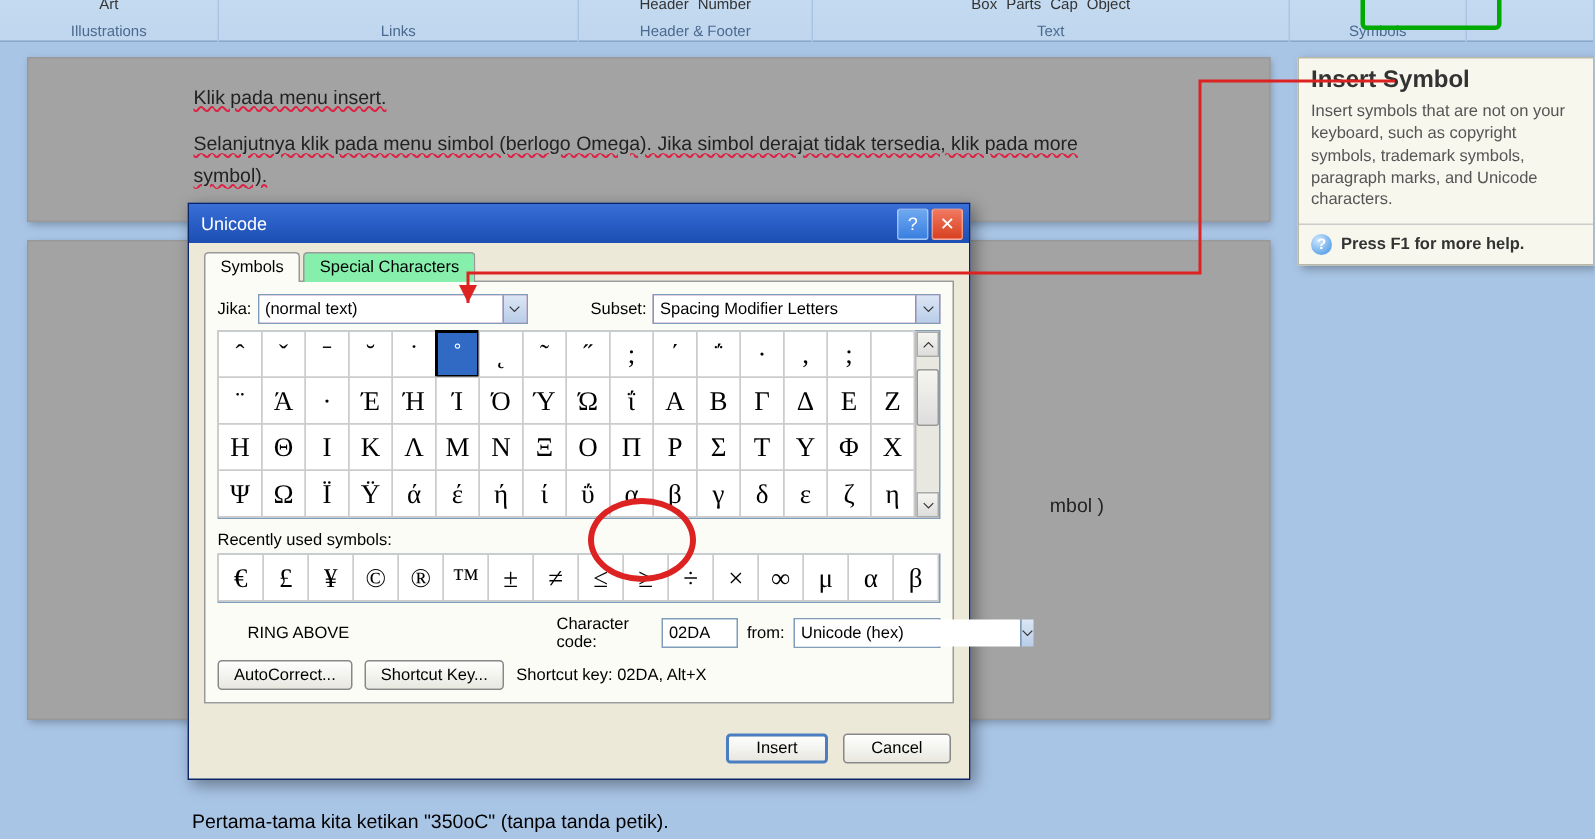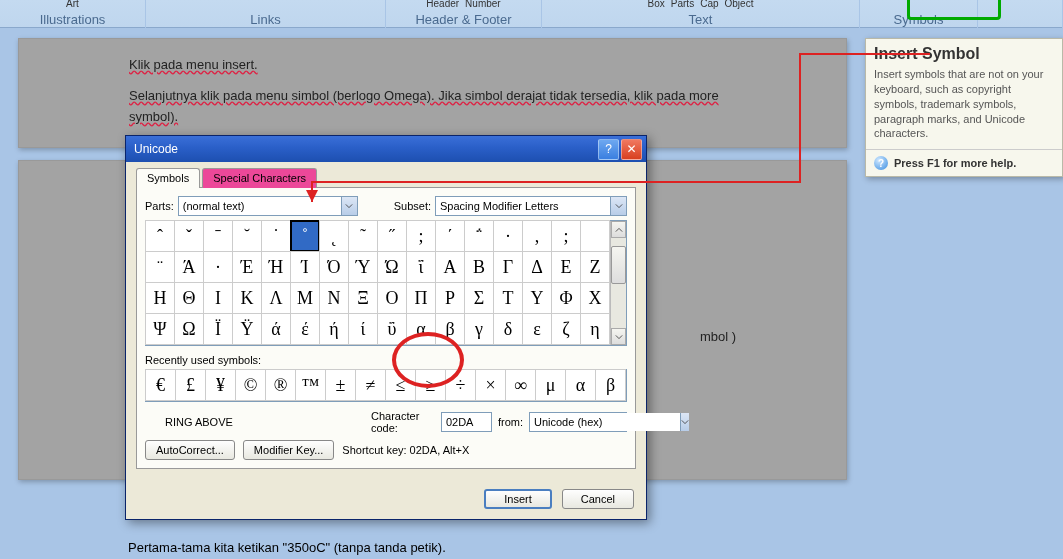--- a/index.html
+++ b/index.html
@@ -1,21 +1,21 @@
 <!DOCTYPE html>
 <html><head>
 <meta charset="utf-8">
 <style>
 * { box-sizing: border-box; margin: 0; padding: 0; }
 body { font-family: "Segoe UI", Tahoma, sans-serif; font-size: 11px; background: #a9c5e6; overflow: hidden; width: 1063px; height: 559px; position: relative; }
 
 
 .ribbon { background: linear-gradient(#c4daf0, #bfd6ee); height: 28px; display: flex; border-bottom: 1px solid #8aa8cc; }
 .ribbon-group { display: flex; flex-direction: column; align-items: center; justify-content: flex-end; border-right: 1px solid #a9c5e6; padding: 0 0 1px; position: relative; height: 28px; }
-.ribbon-group-label { font-size: 13px; color: #4a6a8f; text-align: right; }
+.ribbon-group-label { font-size: 10px; color: #4a6a8f; text-align: right; }
 .ribbon-top { position: absolute; top: -2px; font-size: 10px; color: #333; display: flex; gap: 6px; }
 
 
 .doc-area { background: #a9c5e6; padding: 10px 0 0 0; height: calc(559px - 28px); display: flex; }
 .doc-col { flex: 1; display: flex; flex-direction: column; gap: 12px; padding: 0 18px; position: relative; }
 .page { background: #a3a3a3; border: 1px solid #999; box-shadow: 1px 2px 5px rgba(0,0,0,.25); padding: 16px 110px 20px 110px; }
 .page p { font-size: 13px; color: #222; line-height: 1.6; }
 .page p .sp { text-decoration: underline; text-decoration-color: #d24; text-decoration-style: wavy; }
 .page2 { height: 320px; }
 
@@ -29,21 +29,21 @@
 
 .dialog { position: absolute; left: 125px; top: 135px; width: 522px; background: #ece9d8; border: 1px solid #0a246a; box-shadow: 3px 3px 10px rgba(0,0,0,.4); z-index: 10; }
 .titlebar { background: linear-gradient(#3a6fd8, #2a5fc8 45%, #1d4fb0); color: #fff; height: 26px; display: flex; align-items: center; padding: 0 4px 0 8px; font-size: 12px; }
 .titlebar .spacer { flex: 1; }
 .titlebar .btn { width: 21px; height: 21px; margin-left: 2px; border: 1px solid #fff6; display: flex; align-items: center; justify-content: center; font-size: 12px; }
 .btn-help { background: linear-gradient(#6ea8f0, #3a7fe0); color: #fff; border-radius: 2px; }
 .btn-close { background: linear-gradient(#f07860, #d84020); color: #fff; border-radius: 2px; }
 
 .dlg-body { padding: 6px 10px 10px; }
 .tabs { display: flex; gap: 2px; margin-bottom: -1px; }
-.tab { background: #ec4899; border: 1px solid #999; border-bottom: none; padding: 3px 10px 4px; font-size: 11px; position: relative; border-radius: 3px 3px 0 0; }
+.tab { background: #86efac; border: 1px solid #999; border-bottom: none; padding: 3px 10px 4px; font-size: 11px; position: relative; border-radius: 3px 3px 0 0; }
 .tab.active { background: #fcfcf7; z-index: 2; }
 .tab-content { background: #fcfcf7; border: 1px solid #999; padding: 8px; }
 
 .row { display: flex; align-items: center; gap: 4px; margin-bottom: 4px; }
 .row label { font-size: 11px; }
 .combo { display: flex; align-items: center; background: #f9a8d4; border: 1px solid #7f9db9; height: 20px; font-size: 11px; }
 .combo input { border: none; outline: none; padding: 0 4px; font-size: 11px; flex: 1; height: 100%; }
 .combo .dd { width: 16px; height: 100%; background: linear-gradient(#dce6f5, #b8cde8); border-left: 1px solid #7f9db9; display: flex; align-items: center; justify-content: center; }
 
 .grid-wrap { border: 1px solid #7f9db9; background: #fff; position: relative; display: flex; }
@@ -149,21 +149,21 @@
     <span class="btn btn-help">?</span>
     <span class="btn btn-close">✕</span>
   </div>
   <div class="dlg-body">
     <div class="tabs">
       <div class="tab active">Symbols</div>
       <div class="tab">Special Characters</div>
     </div>
     <div class="tab-content">
       <div class="row">
-        <label>Parts:</label>
+        <label>Jika:</label>
         <div class="combo" style="width:180px">
           <input value="(normal text)" style="">
           <div class="dd">
               <svg class="chev" viewBox="0 0 10 10">
                 <path d="M1 3 L5 7 L9 3" stroke="#333" fill="none"></path>
               </svg>
             </div>
         </div>
         <span style="flex:1"></span>
         <label>Subset:</label>
@@ -293,21 +293,21 @@
           <div class="dd">
               <svg class="chev" viewBox="0 0 10 10">
                 <path d="M1 3 L5 7 L9 3" stroke="#333" fill="none"></path>
               </svg>
             </div>
         </div>
       </div>
 
       <div class="btn-row">
         <button class="pushbtn">AutoCorrect...</button>
-        <button class="pushbtn">Modifier Key...</button>
+        <button class="pushbtn">Shortcut Key...</button>
         <span style="font-size:11px;align-self:center">Shortcut key: 02DA, Alt+X</span>
       </div>
     </div>
   </div>
   <div class="dlg-buttons">
     <button class="pushbtn default">Insert</button>
     <button class="pushbtn" style="padding:1px 18px">Cancel</button>
   </div>
 </div>
 

